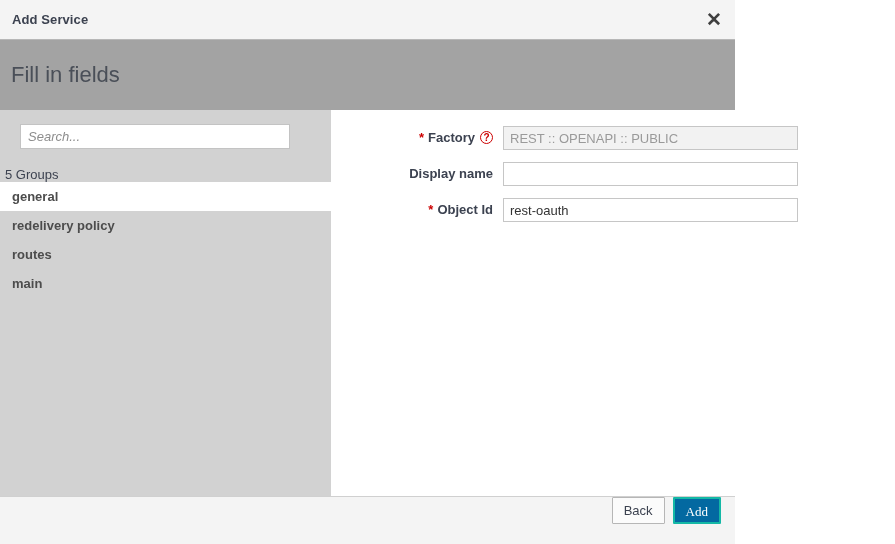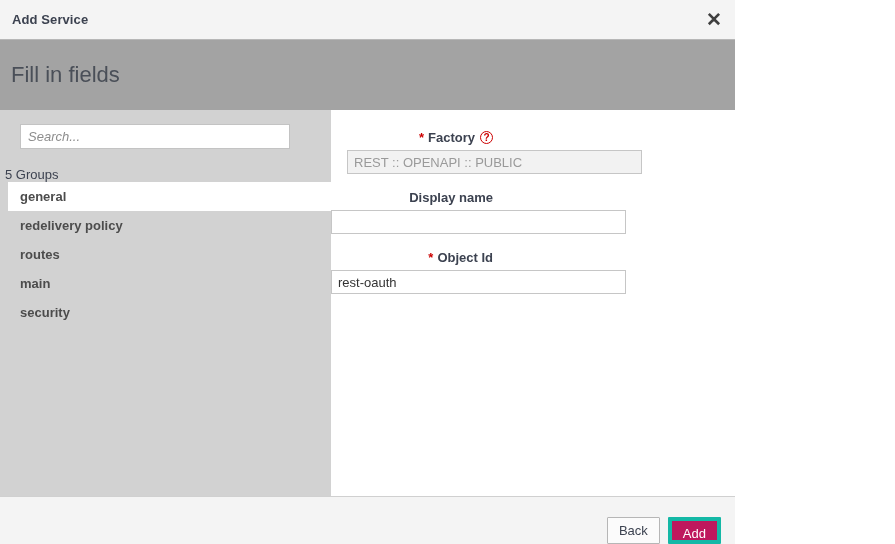--- a/index.html
+++ b/index.html
@@ -113,21 +113,20 @@
   }
   .groups-count {
     font-size: 13px;
     color: #3c4250;
     padding: 18px 0 0 5px;
     height: 27px;
     box-sizing: border-box;
   }
   .group-list {
     margin-top: 6px;
-    margin-left: 8px;
   }
   .group-item {
     height: 29px;
     line-height: 29px;
     padding-left: 12px;
     font-size: 13px;
     font-weight: bold;
     color: #4c4c4c;
     cursor: pointer;
     box-sizing: border-box;
@@ -140,21 +139,20 @@
   .form-panel {
     flex: 1 1 auto;
     background: #ffffff;
     padding-top: 16px;
     box-sizing: border-box;
   }
   .field-row {
     display: flex;
     align-items: flex-start;
     margin-bottom: 12px;
-    flex-direction: column;
   }
   .field-label {
     width: 172px;
     flex: 0 0 auto;
     text-align: right;
     padding-right: 10px;
     box-sizing: border-box;
     font-size: 13px;
     font-weight: bold;
     color: #3c4250;
@@ -200,21 +198,20 @@
     outline: none;
   }
   .text-input::placeholder {
     color: #9a9a9a;
     opacity: 1;
   }
   .text-input:disabled,
   .text-input.disabled {
     background: #f2f2f2;
     color: #4d7c0f;
-    margin-left: 16px;
   }
   .textarea-input {
     width: 295px;
     height: 44px;
     box-sizing: border-box;
     border: 1px solid #c6c6c6;
     background: #ffffff;
     font-family: "Liberation Sans", sans-serif;
     font-size: 13px;
     color: #333333;
@@ -223,21 +220,21 @@
     resize: none;
   }
 
   
   .footer {
     flex: 0 0 auto;
     height: 48px;
     background: #f4f4f4;
     border-top: 1px solid #d0d0d0;
     display: flex;
-    align-items: flex-end;
+    align-items: flex-start;
     justify-content: flex-end;
     padding-right: 14px;
     box-sizing: border-box;
   }
   .btn {
     font-family: "Liberation Sans", sans-serif;
     font-size: 13px;
     height: 27px;
     min-width: 47px;
     padding: 0 11px;
@@ -247,23 +244,24 @@
     line-height: 25px;
     text-align: center;
   }
   .btn-secondary {
     background: #fbfbfb;
     border: 1px solid #b6b6b6;
     color: #3c4250;
     margin-right: 8px;
   }
   .btn-primary {
-    background: #be185d;
-    border: 4px solid #14b8a6;
+    background: #0369a1;
+    border: 2px solid #14b8a6;
     color: #ffffff;
+    font-family: Liberation Serif, serif;
   }
 </style>
 </head>
 <body>
 
 <div class="dialog">
 
   <div class="titlebar">
     <div class="titlebar-title">Add Service</div>
     <div class="close-btn">✕</div>
@@ -278,21 +276,20 @@
     <div class="sidebar">
       <div class="search-wrap">
         <input class="search-input" type="text" placeholder="Search..." style="">
       </div>
       <div class="groups-count">5 Groups</div>
       <div class="group-list">
         <div class="group-item selected">general</div>
         <div class="group-item">redelivery policy</div>
         <div class="group-item">routes</div>
         <div class="group-item">main</div>
-        <div class="group-item">security</div>
       </div>
     </div>
 
     <div class="form-panel">
 
       <div class="field-row">
         <div class="field-label">
           <span class="req-star">*</span><span>Factory</span><span class="help-icon">?</span>
         </div>
         <div class="field-control">

